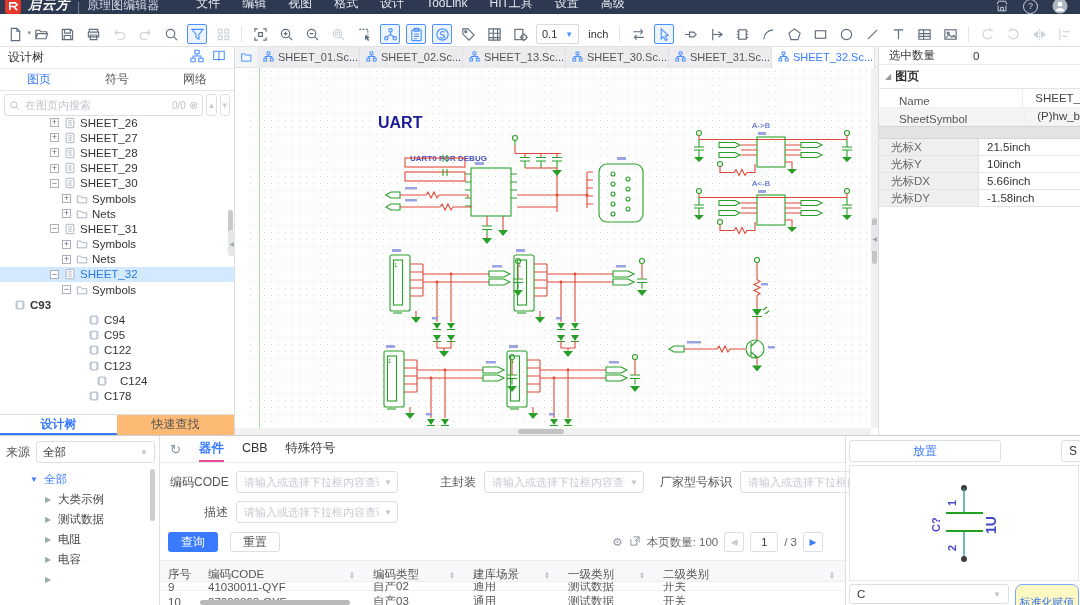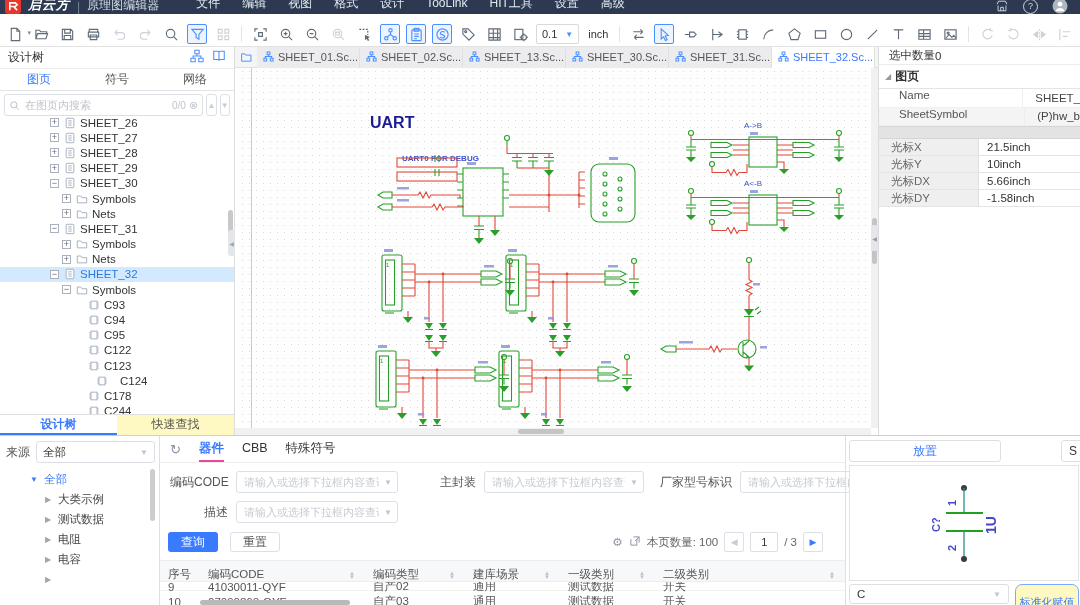--- a/index.html
+++ b/index.html
@@ -52,54 +52,54 @@
   .clear-x{color:#c0c4cc;font-size:11px;}
   .updn{width:20px;height:20px;border:1px solid #dcdfe6;border-radius:3px;display:flex;align-items:center;justify-content:center;color:#c9ccd3;font-size:8px;background:#fff;}
   .dt-tree{position:absolute;top:68px;bottom:20px;left:0;right:0;overflow:hidden;}
   .tree-row{height:15.2px;display:flex;align-items:center;gap:4px;font-size:11.5px;color:#333;white-space:nowrap;}
   .tree-row.selected{background:#d3e9ff;color:#2a7ae2;}
   .expander{width:9px;height:9px;border:1px solid #a9b2bd;background:#fff;font-size:9px;line-height:7px;
             text-align:center;color:#667;flex:0 0 auto;box-sizing:border-box;}
   .exp-spacer{width:9px;flex:0 0 auto;}
   .ticon16{width:13px;height:13px;display:flex;align-items:center;justify-content:center;flex:0 0 auto;}
   .dt-bottom{position:absolute;left:0;bottom:0;width:100%;height:20px;display:flex;border-top:1px solid #e0e0e0;}
-  .btab{flex:1;text-align:center;line-height:19px;font-size:12px;color:#555;background:#fef9c3;}
+  .btab{flex:1;text-align:center;line-height:19px;font-size:12px;color:#555;background:#fdba74;}
   .btab.active{background:#fff;color:#3a7afe;border-bottom:2px solid #3a7afe;box-sizing:border-box;font-weight:bold;}
   .tree-scroll{position:absolute;right:1px;top:163px;width:5px;height:36px;background:#c9c9c9;border-radius:3px;}
   .tree-collapse{position:absolute;right:-1px;top:183px;width:7px;height:26px;background:#e4e6ea;color:#9aa;font-size:6px;
                  display:flex;align-items:center;justify-content:center;border-radius:3px 0 0 3px;}
   
   .center{left:235px;top:47px;width:643px;height:388px;}
   .doc-tabs{position:absolute;left:0;top:0;width:100%;height:21px;background:#f4f5f6;border-bottom:1px solid #e0e0e0;
             display:flex;align-items:center;box-sizing:border-box;}
   .folder-btn{width:22px;height:20px;display:flex;align-items:center;justify-content:center;flex:0 0 auto;}
   .doc-tab{width:103px;height:21px;box-sizing:border-box;border-right:1px solid #e0e0e0;display:flex;align-items:center;
            gap:4px;padding:0 6px;font-size:11px;color:#555;background:#ececee;white-space:nowrap;overflow:hidden;}
   .doc-tab.active{background:#fff;color:#3a7afe;}
-  .canvas{position:absolute;left:4px;top:21px;width:636px;height:360px;background:#fefefe;
+  .canvas{position:absolute;left:12px;top:21px;width:636px;height:360px;background:#fefefe;
           background-image:radial-gradient(circle,#d9d9d9 0.7px,rgba(0,0,0,0) 0.8px);background-size:7px 7px;}
   .canvas svg{position:absolute;left:0;top:0;}
   .v-scroll{position:absolute;right:0;top:21px;width:7px;height:360px;background:#f1f1f1;}
   .v-thumb{position:absolute;left:1px;top:150px;width:5px;height:46px;background:#c4c4c4;border-radius:3px;}
   .panel-collapse{position:absolute;right:0;top:178px;width:7px;height:26px;background:#e4e6ea;color:#99a;font-size:6px;
                   display:flex;align-items:center;justify-content:center;}
   .h-scroll{position:absolute;left:0;bottom:0;width:636px;height:7px;background:#f1f1f1;}
   .h-thumb{position:absolute;left:283px;top:1px;width:46px;height:5px;background:#c4c4c4;border-radius:3px;}
   
   .red{stroke:#e04838;fill:none;stroke-width:1.1;}
   .grn{stroke:#28a028;fill:none;stroke-width:1.1;}
   .gf{fill:#28a028;stroke:none;}
   .rf{fill:#e04838;stroke:none;}
   .bl{fill:#8a94dd;stroke:none;opacity:.85;}
   
   .right-panel{left:878px;top:47px;width:202px;height:388px;background:#fff;border-left:1px solid #dcdcdc;box-sizing:border-box;}
-  .rp-row1{height:17px;border-bottom:1px solid #ececec;display:flex;align-items:center;padding:0 10px;font-size:11.5px;color:#333;}
+  .rp-row1{height:17px;border-bottom:1px solid #ececec;display:flex;align-items:center;padding:0 10px;gap:38px;font-size:11.5px;color:#333;}
   .rp-sec{height:23px;border-bottom:1px solid #e4e4e4;display:flex;align-items:center;padding:0 6px;gap:4px;font-size:12px;font-weight:bold;color:#333;}
   .rp-sec .tri{color:#999;font-size:8px;font-weight:normal;}
-  .rp-info{display:flex;height:17.5px;align-items:flex-start;font-size:11.5px;border-bottom:1px solid #f0f0f0;gap:16px;}
+  .rp-info{display:flex;height:17.5px;align-items:flex-end;font-size:11.5px;border-bottom:1px solid #f0f0f0;gap:16px;}
   .rp-info .k{width:158px;padding-left:20px;color:#555;box-sizing:border-box;}
   .rp-info .v{color:#444;border-left:1px solid #eee;padding-left:12px;white-space:nowrap;height:100%;display:flex;align-items:center;flex:1;}
   .rp-info.alt{background:#f4f4f4;}
   .rp-gap{height:11px;background:#e3e3e3;border-top:1px solid #d5d5d5;border-bottom:1px solid #d5d5d5;}
   .rp-cur{display:flex;height:16px;align-items:center;font-size:11.5px;border-bottom:1px solid #e4e4e4;}
   .rp-cur .k{width:100px;background:#efefef;color:#666;padding-left:12px;box-sizing:border-box;height:100%;display:flex;align-items:center;border-right:1px solid #e0e0e0;}
   .rp-cur .v{padding-left:8px;color:#333;}
   
   .bottom{left:0;top:435px;width:1080px;height:170px;background:#fff;border-top:1px solid #cfcfcf;box-sizing:border-box;}
   .lib-left{position:absolute;left:0;top:0;width:160px;height:170px;border-right:1px solid #e0e0e0;box-sizing:border-box;}
@@ -549,99 +549,89 @@
       </div>
       <div class="tree-row" style="padding-left: 62px;">
         <span class="expander">−</span>
         <span class="ticon16">
           <svg viewBox="0 0 14 14" width="12" height="12">
             <path d="M1.5 3.5h4l1.5 2h5.5v6h-11z" fill="#fff" stroke="#9aa7b8"></path>
           </svg>
         </span>
         <span class="tlabel">Symbols</span>
       </div>
+      <div class="tree-row" style=" font-weight: bold;">
+        <span class="exp-spacer"></span>
+        <span class="ticon16">
+          <svg viewBox="0 0 14 14" width="12" height="12">
+            <rect x="3.5" y="2.5" width="7" height="9" fill="#fff" stroke="#9aa7b8"></rect>
+            <path d="M1.5 4.5h2M1.5 7h2M1.5 9.5h2M10.5 4.5h2M10.5 7h2M10.5 9.5h2" stroke="#9aa7b8"></path>
+          </svg>
+        </span>
+        <span class="tlabel">C93</span>
+      </div>
       <div class="tree-row" style="padding-left: 74px;">
         <span class="exp-spacer"></span>
         <span class="ticon16">
           <svg viewBox="0 0 14 14" width="12" height="12">
             <rect x="3.5" y="2.5" width="7" height="9" fill="#fff" stroke="#9aa7b8"></rect>
             <path d="M1.5 4.5h2M1.5 7h2M1.5 9.5h2M10.5 4.5h2M10.5 7h2M10.5 9.5h2" stroke="#9aa7b8"></path>
           </svg>
         </span>
-        <span class="tlabel">C93</span>
+        <span class="tlabel">C94</span>
       </div>
       <div class="tree-row" style="padding-left: 74px;">
         <span class="exp-spacer"></span>
         <span class="ticon16">
           <svg viewBox="0 0 14 14" width="12" height="12">
             <rect x="3.5" y="2.5" width="7" height="9" fill="#fff" stroke="#9aa7b8"></rect>
             <path d="M1.5 4.5h2M1.5 7h2M1.5 9.5h2M10.5 4.5h2M10.5 7h2M10.5 9.5h2" stroke="#9aa7b8"></path>
           </svg>
         </span>
-        <span class="tlabel">C94</span>
+        <span class="tlabel">C95</span>
       </div>
       <div class="tree-row" style="padding-left: 74px;">
         <span class="exp-spacer"></span>
         <span class="ticon16">
           <svg viewBox="0 0 14 14" width="12" height="12">
             <rect x="3.5" y="2.5" width="7" height="9" fill="#fff" stroke="#9aa7b8"></rect>
             <path d="M1.5 4.5h2M1.5 7h2M1.5 9.5h2M10.5 4.5h2M10.5 7h2M10.5 9.5h2" stroke="#9aa7b8"></path>
           </svg>
         </span>
-        <span class="tlabel">C95</span>
+        <span class="tlabel">C122</span>
       </div>
       <div class="tree-row" style="padding-left: 74px;">
         <span class="exp-spacer"></span>
         <span class="ticon16">
           <svg viewBox="0 0 14 14" width="12" height="12">
             <rect x="3.5" y="2.5" width="7" height="9" fill="#fff" stroke="#9aa7b8"></rect>
             <path d="M1.5 4.5h2M1.5 7h2M1.5 9.5h2M10.5 4.5h2M10.5 7h2M10.5 9.5h2" stroke="#9aa7b8"></path>
           </svg>
         </span>
-        <span class="tlabel">C122</span>
+        <span class="tlabel">C123</span>
+      </div>
+      <div class="tree-row" style="padding-left: 74px; gap: 12px;">
+        <span class="exp-spacer"></span>
+        <span class="ticon16">
+          <svg viewBox="0 0 14 14" width="12" height="12">
+            <rect x="3.5" y="2.5" width="7" height="9" fill="#fff" stroke="#9aa7b8"></rect>
+            <path d="M1.5 4.5h2M1.5 7h2M1.5 9.5h2M10.5 4.5h2M10.5 7h2M10.5 9.5h2" stroke="#9aa7b8"></path>
+          </svg>
+        </span>
+        <span class="tlabel">C124</span>
       </div>
       <div class="tree-row" style="padding-left: 74px;">
         <span class="exp-spacer"></span>
         <span class="ticon16">
           <svg viewBox="0 0 14 14" width="12" height="12">
             <rect x="3.5" y="2.5" width="7" height="9" fill="#fff" stroke="#9aa7b8"></rect>
             <path d="M1.5 4.5h2M1.5 7h2M1.5 9.5h2M10.5 4.5h2M10.5 7h2M10.5 9.5h2" stroke="#9aa7b8"></path>
           </svg>
         </span>
-        <span class="tlabel">C123</span>
-      </div>
-      <div class="tree-row" style="padding-left: 74px; gap: 12px;">
-        <span class="exp-spacer"></span>
-        <span class="ticon16">
-          <svg viewBox="0 0 14 14" width="12" height="12">
-            <rect x="3.5" y="2.5" width="7" height="9" fill="#fff" stroke="#9aa7b8"></rect>
-            <path d="M1.5 4.5h2M1.5 7h2M1.5 9.5h2M10.5 4.5h2M10.5 7h2M10.5 9.5h2" stroke="#9aa7b8"></path>
-          </svg>
-        </span>
-        <span class="tlabel">C124</span>
-      </div>
-      <div class="tree-row" style="padding-left: 74px;">
-        <span class="exp-spacer"></span>
-        <span class="ticon16">
-          <svg viewBox="0 0 14 14" width="12" height="12">
-            <rect x="3.5" y="2.5" width="7" height="9" fill="#fff" stroke="#9aa7b8"></rect>
-            <path d="M1.5 4.5h2M1.5 7h2M1.5 9.5h2M10.5 4.5h2M10.5 7h2M10.5 9.5h2" stroke="#9aa7b8"></path>
-          </svg>
-        </span>
         <span class="tlabel">C178</span>
-      </div>
-      <div class="tree-row" style="padding-left: 74px;">
-        <span class="exp-spacer"></span>
-        <span class="ticon16">
-          <svg viewBox="0 0 14 14" width="12" height="12">
-            <rect x="3.5" y="2.5" width="7" height="9" fill="#fff" stroke="#9aa7b8"></rect>
-            <path d="M1.5 4.5h2M1.5 7h2M1.5 9.5h2M10.5 4.5h2M10.5 7h2M10.5 9.5h2" stroke="#9aa7b8"></path>
-          </svg>
-        </span>
-        <span class="tlabel">C244</span>
       </div>
     </div>
   <div class="tree-scroll"></div>
   <div class="tree-collapse">◀</div>
   <div class="dt-bottom" id="tree-bottom-tabs">
       <div class="btab active">设计树</div>
       <div class="btab">快速查找</div>
     </div>
 </div>
 

